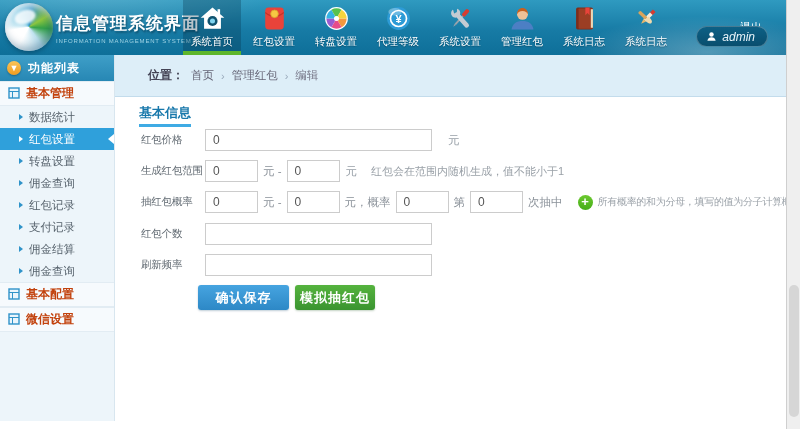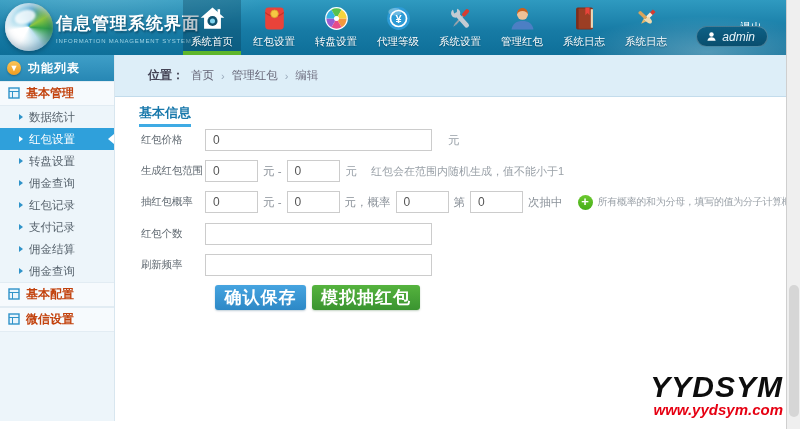--- a/index.html
+++ b/index.html
@@ -74,24 +74,24 @@
     font-family:"Liberation Sans","DejaVu Sans",sans-serif; }
   .inp.long { width:227px; }
   .inp.short { width:53px; }
   .sep { font-size:11.5px; color:#8a9199; margin:0 5px; white-space:nowrap; }
   .suffix { font-size:11.5px; color:#98a0a8; margin-left:16px; white-space:nowrap; }
   .suffix.tight { margin-left:6px; }
   .hint { font-size:11px; color:#9aa1a8; margin-left:14px; white-space:nowrap; }
   .hint.small { font-size:10px; margin-left:5px; letter-spacing:-.3px; }
   .plus { width:15px; height:15px; border-radius:50%; background:linear-gradient(180deg,#6cc92f,#45ad17);
     color:#fff; font-size:13px; font-weight:bold; line-height:14px; text-align:center; margin-left:10px; cursor:pointer; flex:none; }
-  .btn { position:absolute; height:25px; width:91px; border:none; border-radius:3px; color:#fff; font-size:17px; font-weight:bold;
-    cursor:pointer; font-family:"Liberation Sans","DejaVu Sans",sans-serif; letter-spacing:1px;margin-left:17px; }
+  .btn { position:absolute; height:25px; width:91px; border:none; border-radius:3px; color:#fff; font-size:13px; font-weight:bold;
+    cursor:pointer; font-family:"Liberation Sans","DejaVu Sans",sans-serif; letter-spacing:1px; }
   .btn.save { left:83px; background:linear-gradient(180deg,#46a4e0,#2d88c6); box-shadow:0 1px 2px rgba(0,60,100,.25); }
-  .btn.sim  { left:180px; width:108px; background:linear-gradient(180deg,#55b33e,#3a9430); box-shadow:0 1px 2px rgba(20,80,20,.25); }
+  .btn.sim  { left:180px; width:80px; background:linear-gradient(180deg,#55b33e,#3a9430); box-shadow:0 1px 2px rgba(20,80,20,.25); }
 
   
   .watermark { position:absolute; right:17px; top:372px; text-align:right; pointer-events:none; }
   .wm-title { font-size:30px; font-weight:bold; font-style:italic; color:#0d0d0d; letter-spacing:1px; line-height:30px; }
   .wm-url { font-size:15px; font-weight:bold; font-style:italic; color:#e60012; line-height:16px; }
 
   
   .scrollbar { position:absolute; right:0; top:0; width:14px; height:429px; background:#efefef; border-left:1px solid #cfcfcf; }
   .scroll-thumb { position:absolute; left:2px; top:285px; width:10px; height:132px; background:#d6d6d6; border-radius:5px; cursor:pointer; }
 </style>
@@ -343,22 +343,18 @@
 
     <div class="frow" style="top:157px;">
       <span class="flabel">刷新频率</span>
       <input class="inp long" type="text" value="" style="">
     </div>
 
     <button class="btn save" style="top:188px;">确认保存</button>
     <button class="btn sim" style="top:188px;">模拟抽红包</button>
   </div>
 
-  <div class="watermark">
-    <div class="wm-title">YYDSYM</div>
-    <div class="wm-url">www.yydsym.com</div>
-  </div>
 
   <div class="scrollbar">
     <div class="scroll-thumb"></div>
   </div>
 
 </div>
 
 </body></html>

